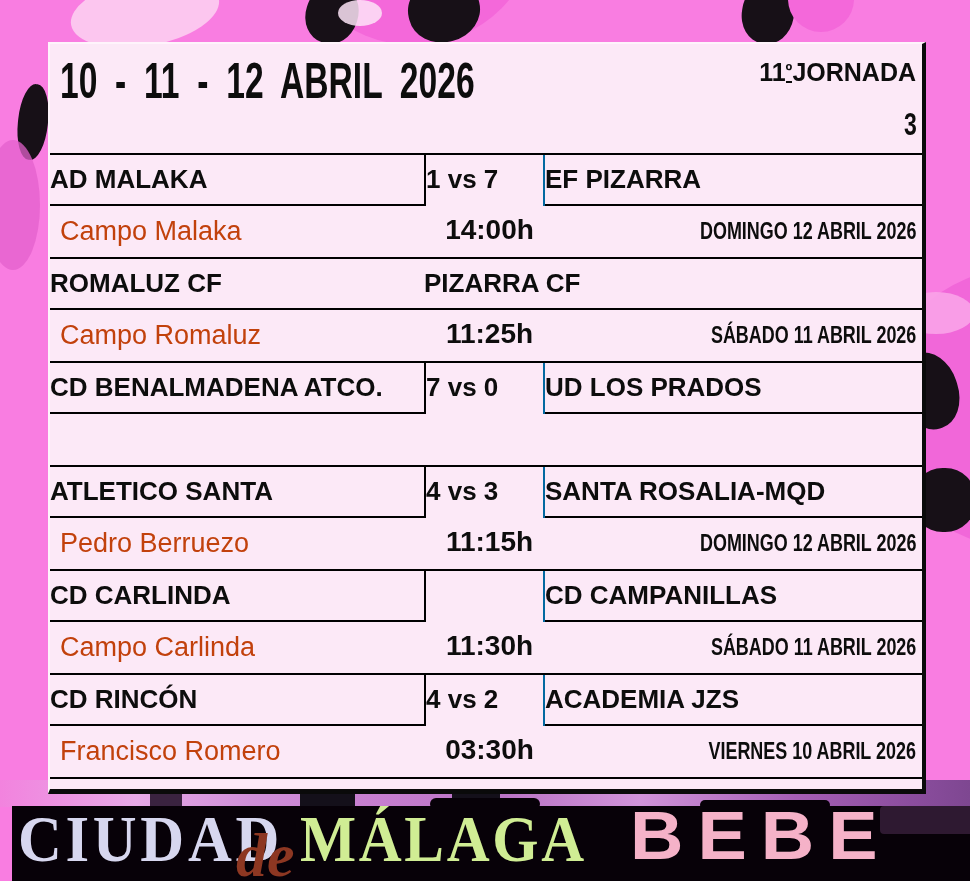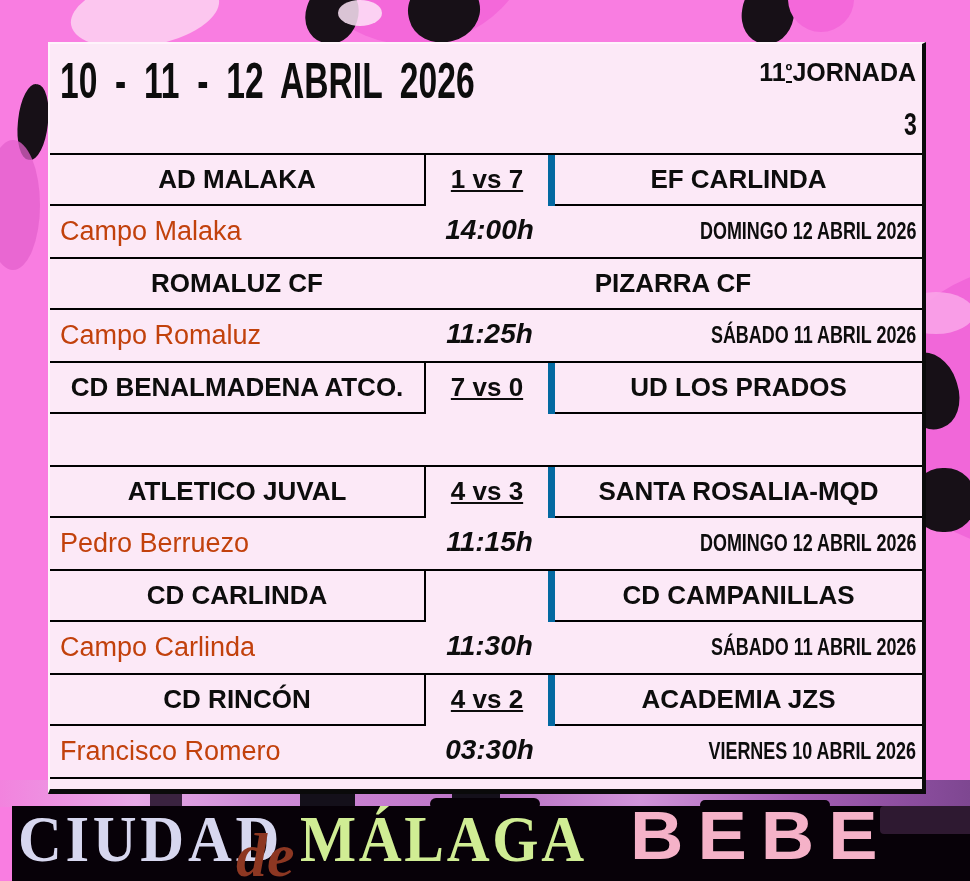--- a/index.html
+++ b/index.html
@@ -51,28 +51,28 @@
   .jornada{position:absolute;right:6px;top:14px;font-size:25px;font-weight:700;white-space:nowrap;}
   .jornada .ord{font-size:.74em;vertical-align:.22em;border-bottom:.13em solid #0d0d0d;line-height:1;}
   .header-note{
     position:absolute;right:5px;top:62px;font-size:32px;font-weight:700;
     transform:scaleX(.72);transform-origin:right center;
   }
   
   .match-list{border-bottom:2px solid #000;margin-bottom:8px;}
   .match-block{border-top:2px solid #000;}
   .team-row{display:flex;height:51px;}
-  .team-row .cell{box-sizing:border-box;text-align:center;line-height:49px;
+  .team-row .cell{box-sizing:border-box;text-align:left;line-height:49px;
     font-weight:700;font-size:26px;white-space:nowrap;overflow:hidden;}
   .cell.home{width:374px;border-bottom:2px solid #000;}
-  .cell.score{width:131px;border-left:2px solid #000;border-right:7px solid #0369a1;text-decoration:underline;}
+  .cell.score{width:121px;border-left:2px solid #000;border-right:2px solid #0369a1;}
   .cell.away{flex:1;border-bottom:2px solid #000;}
   .info-row{position:relative;height:51px;}
   .venue{position:absolute;left:10px;top:0;line-height:51px;font-size:27px;font-weight:400;color:#c2410c;white-space:nowrap;}
-  .time{position:absolute;left:374px;width:131px;top:0;text-align:center;line-height:48px;font-size:28px;font-weight:700;font-style:italic;}
+  .time{position:absolute;left:374px;width:131px;top:0;text-align:center;line-height:48px;font-size:28px;font-weight:700;}
   .m-date{position:absolute;right:6px;top:0;line-height:51px;font-size:23px;font-weight:700;white-space:nowrap;
     transform:scaleX(.78);transform-origin:right center;}
   
   .footer{position:absolute;left:12px;top:806px;width:970px;height:75px;background:#070108;z-index:6;overflow:hidden;}
   .footer-bump{position:absolute;left:430px;top:798px;width:110px;height:12px;background:#070108;border-radius:6px;z-index:6;}
   .footer-bump2{position:absolute;left:700px;top:800px;width:130px;height:10px;background:#070108;border-radius:5px;z-index:6;}
   .footer-patch{position:absolute;left:868px;top:0px;width:104px;height:28px;background:#2e1931;border-radius:4px;}
   .logo-word{position:absolute;bottom:4px;white-space:nowrap;}
   .w-ciudad{left:6px;font-family:"Liberation Serif",serif;font-weight:700;font-size:66px;
     letter-spacing:4px;color:#d7d7ef;transform:scaleX(.92);transform-origin:left bottom;}
@@ -108,21 +108,21 @@
   <div class="panel-header">
     <div class="date-range">10 - 11 - 12 ABRIL 2026</div>
     <div class="jornada"><span>11</span><span class="ord">º</span><span>JORNADA</span></div>
     <div class="header-note">3</div>
   </div>
   <div class="match-list">
   <div class="match-block">
     <div class="team-row">
       <div class="cell home">AD MALAKA</div>
       <div class="cell score">1 vs 7</div>
-      <div class="cell away">EF CARLINDA</div>
+      <div class="cell away">EF PIZARRA</div>
     </div>
     <div class="info-row">
       <div class="venue">Campo Malaka</div>
       <div class="time">14:00h</div>
       <div class="m-date">DOMINGO 12 ABRIL 2026</div>
     </div>
   </div>
 
   <div class="match-block">
     <div class="team-row">
@@ -144,21 +144,21 @@
     </div>
     <div class="info-row">
       <div class="venue"></div>
       <div class="time"></div>
       <div class="m-date"></div>
     </div>
   </div>
 
   <div class="match-block">
     <div class="team-row">
-      <div class="cell home">ATLETICO JUVAL</div>
+      <div class="cell home">ATLETICO SANTA</div>
       <div class="cell score">4 vs 3</div>
       <div class="cell away">SANTA ROSALIA-MQD</div>
     </div>
     <div class="info-row">
       <div class="venue">Pedro Berruezo</div>
       <div class="time">11:15h</div>
       <div class="m-date">DOMINGO 12 ABRIL 2026</div>
     </div>
   </div>
 

